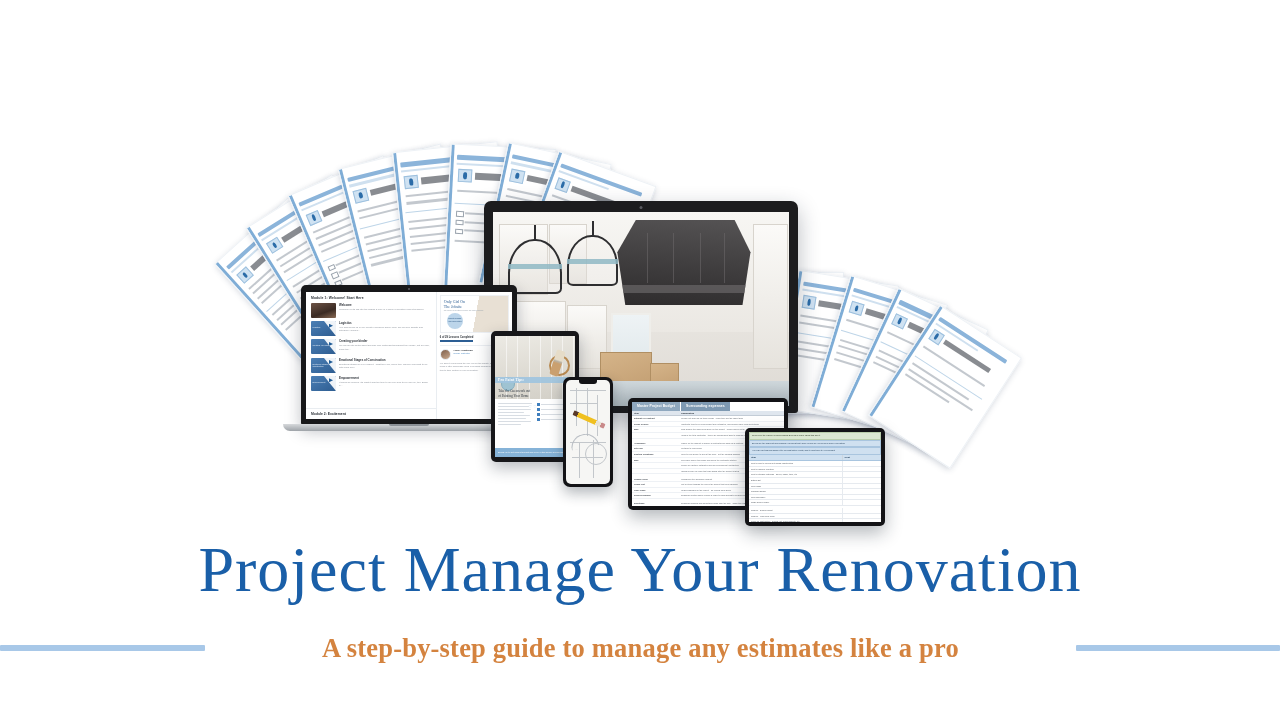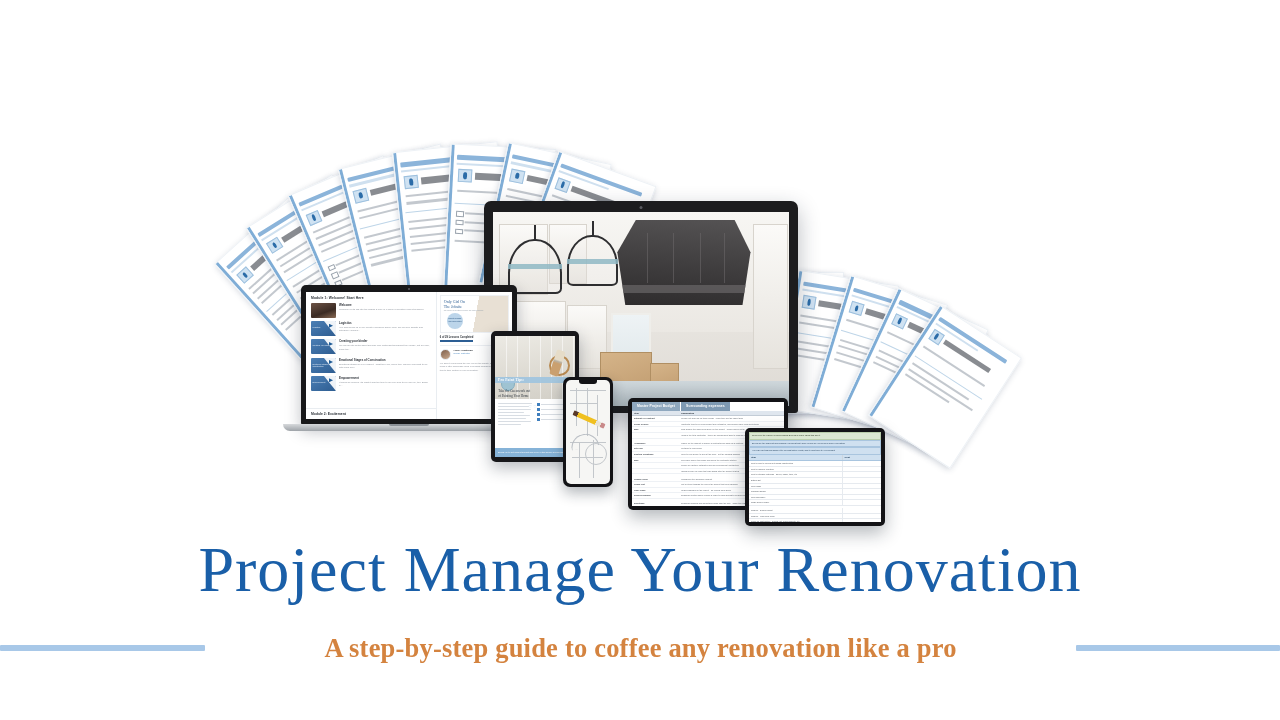--- a/index.html
+++ b/index.html
@@ -1037,15 +1037,15 @@
       </div>
     </div>
   </div>
 
 </div>
 
 <div id="title">Project Manage Your Renovation</div>
 
 <div id="sub-row">
   <div class="sub-rule left"></div>
-  <div id="subtitle">A step-by-step guide to coffee any renovation like a pro</div>
+  <div id="subtitle">A step-by-step guide to manage any estimates like a pro</div>
   <div class="sub-rule right"></div>
 </div>
 
 </body></html>

